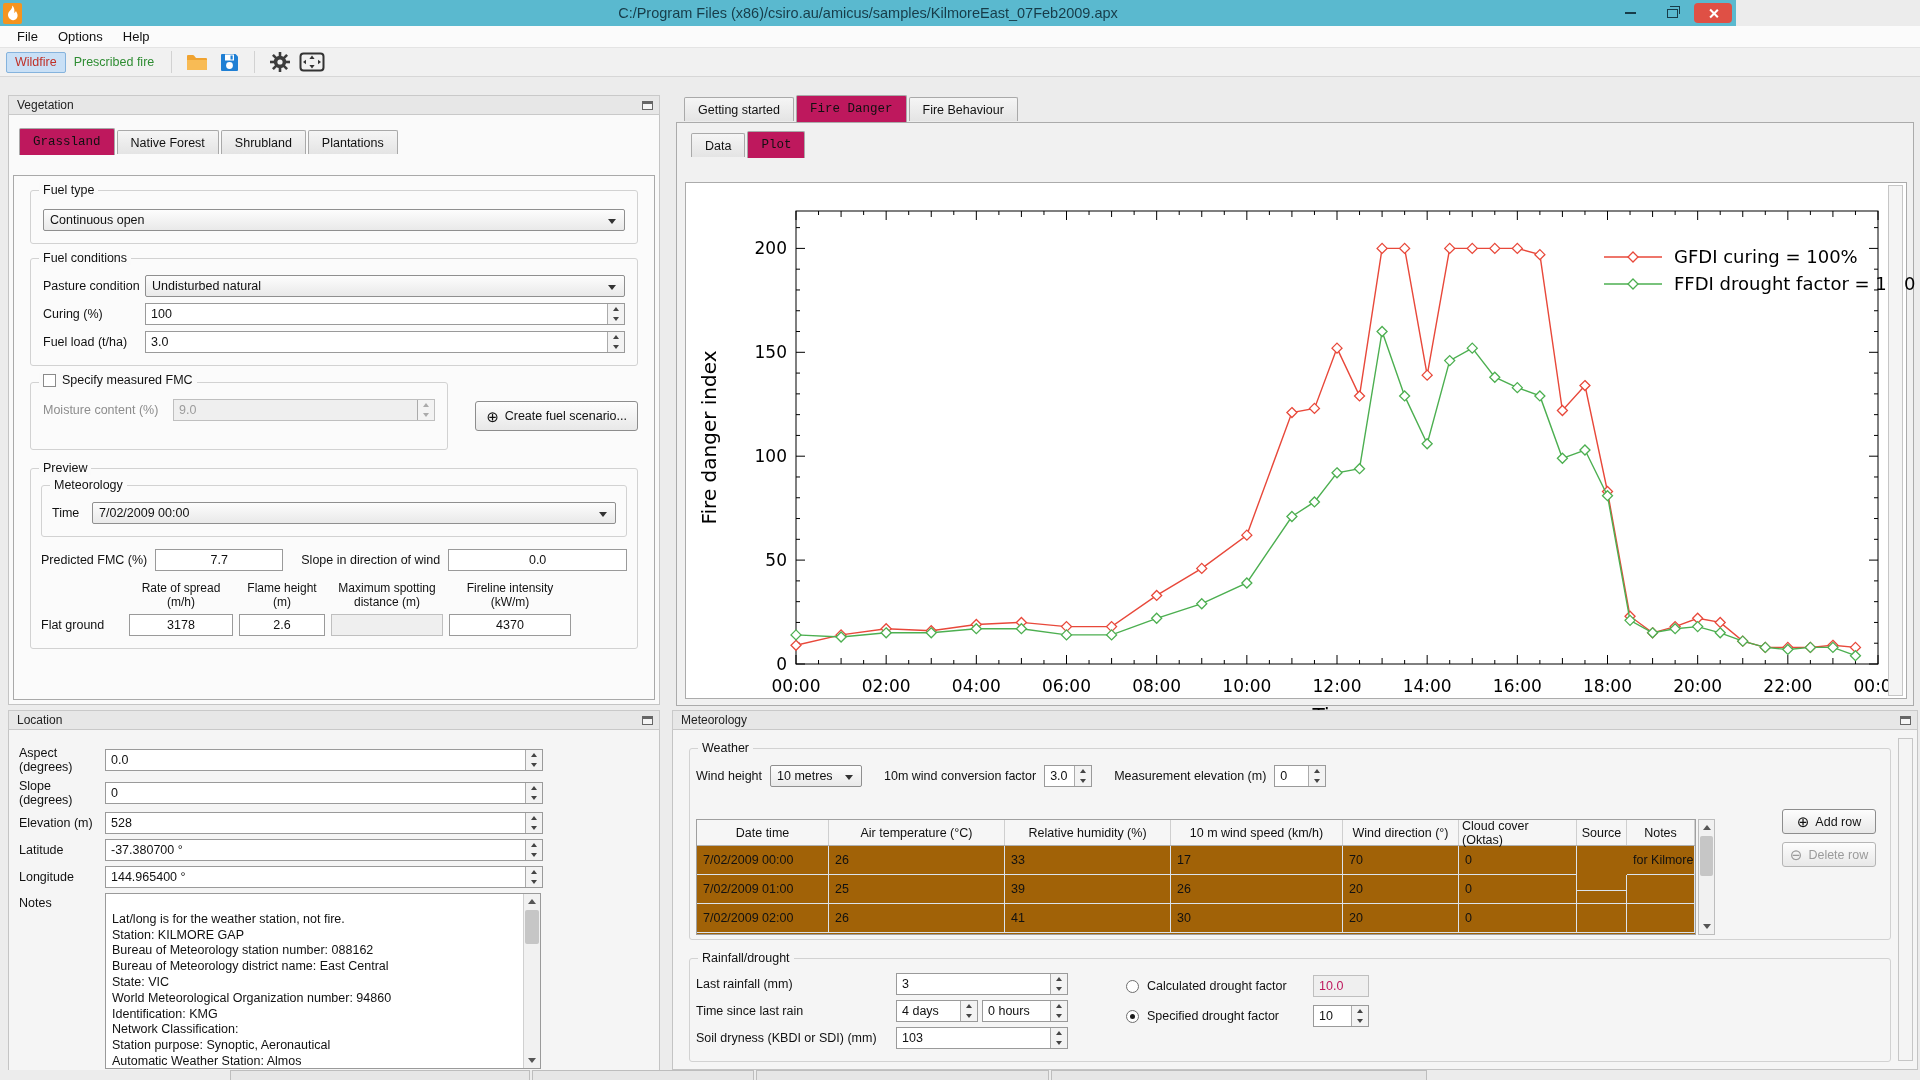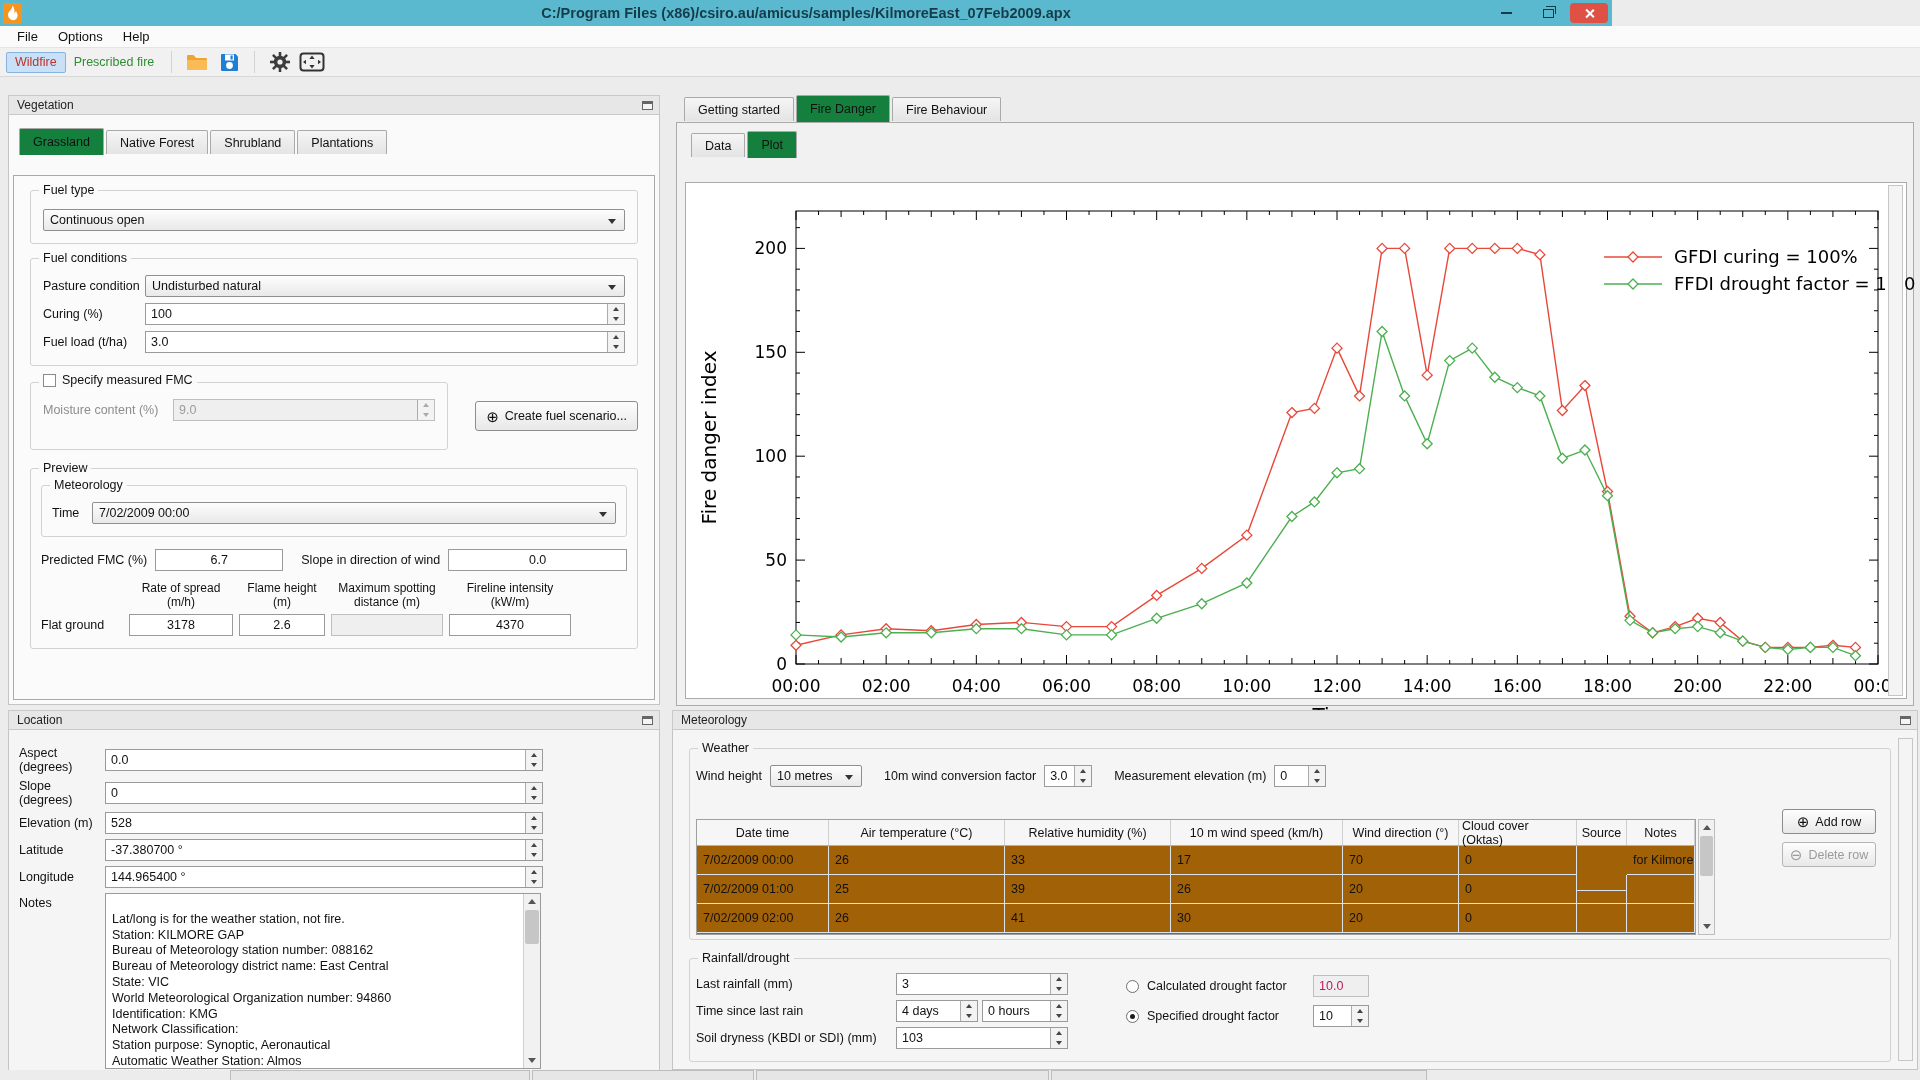--- a/index.html
+++ b/index.html
@@ -1,20 +1,20 @@
 <!DOCTYPE html>
 <html><head>
 <meta charset="utf-8">
 <style>
   * { margin:0; padding:0; box-sizing:border-box; }
   html,body { width:1920px; height:1080px; overflow:hidden; background:#ececec;
     font-family:"Liberation Sans",sans-serif; font-size:12.5px; color:#111; }
 
   
-  .titlebar { position:absolute; left:0; top:0; width:1612px; height:26px; background:#5ab9cf; display:flex; align-items:center;font-weight:bold; }
+  .titlebar { position:absolute; left:0; top:0; width:1736px; height:26px; background:#5ab9cf; display:flex; align-items:center; }
   .app-icon { width:19px; height:21px; margin-left:3px; background:#f5941e; border-radius:2px; display:flex; align-items:center; justify-content:center; }
   .win-title { position:absolute; left:0; right:0; text-align:center; font-size:14.5px; color:#173c49; }
   .winbtns { position:absolute; right:4px; top:0; height:26px; display:flex; align-items:center; gap:2px; }
   .wbtn { width:40px; height:22px; display:flex; align-items:center; justify-content:center; }
   .glyph-min { width:11px; height:2px; background:#173c49; }
   .glyph-max { width:11px; height:9px; border:1.5px solid #173c49; position:relative; background:transparent; }
   .glyph-max::after { content:""; position:absolute; left:2px; top:-4px; width:9px; height:7px; border:1.5px solid #173c49; border-bottom:none; border-left:none; }
   .wbtn.close { background:#df5045; border-radius:4px; width:38px; height:20px; position:relative; }
   .glyph-x { position:relative; width:11px; height:11px; }
   .glyph-x::before,.glyph-x::after { content:""; position:absolute; left:5px; top:0; width:1.8px; height:11px; background:#fff; }
@@ -45,21 +45,21 @@
   .arr-up { width:0; height:0; border-left:3.5px solid transparent; border-right:3.5px solid transparent; border-bottom:4.5px solid #444; }
   .arr-dn { width:0; height:0; border-left:3.5px solid transparent; border-right:3.5px solid transparent; border-top:4.5px solid #444; }
   .spin.dis .arr-up { border-bottom-color:#aaa; } .spin.dis .arr-dn { border-top-color:#aaa; }
   .combo { position:relative; display:flex; align-items:center; padding-left:6px; height:22px; border:1px solid #8f8f8f; border-radius:2px; background:linear-gradient(#fdfdfd,#e9e9e9); }
   .combo::after { content:""; position:absolute; right:8px; top:9px; border-left:4px solid transparent; border-right:4px solid transparent; border-top:5px solid #333; }
   .cb { width:13px; height:13px; border:1px solid #8a8a8a; background:#fff; }
   .radio { width:13px; height:13px; border:1px solid #6f6f6f; border-radius:50%; background:#fff; position:relative; flex:none; }
   .radio.sel::after { content:""; position:absolute; left:3px; top:3px; width:5px; height:5px; border-radius:50%; background:#1b1b1b; }
   .tabrow { display:flex; align-items:flex-end; position:relative; z-index:2; }
   .tab { height:24px; padding:0 13px; border:1px solid #a9a9a9; border-bottom:none; background:linear-gradient(#f5f5f5,#e4e4e4); display:flex; align-items:center; font-size:12.5px; border-radius:2px 2px 0 0; margin-right:2px; }
-  .tab.active { background:#15803d; height:27px; margin-bottom:-1px; }
+  .tab.active { background:#be185d; height:27px; margin-bottom:-1px;font-family:Liberation Mono, monospace; }
   .btn { display:inline-flex; align-items:center; justify-content:center; gap:6px; border:1px solid #8d8d8d; border-radius:3px; background:linear-gradient(#fdfdfd,#e8e8e8); font-size:12.5px; }
   .btn .picon { font-size:15px; line-height:1; }
   .btn.dis { color:#9b9b9b; border-color:#b5b5b5; }
 
   
   #veg   { position:absolute; left:8px;   top:95px;  width:652px;  height:610px; }
   #loc   { position:absolute; left:8px;   top:710px; width:652px;  height:428px; }
   #fd    { position:absolute; left:672px; top:95px;  width:1246px; height:613px; }
   #met   { position:absolute; left:672px; top:710px; width:1246px; height:360px; }
   .panel-body { position:absolute; left:0; right:0; bottom:0; top:20px; background:#fafafa; border:1px solid #c4c4c4; border-top:none; }
@@ -265,21 +265,21 @@
           <div class="rowline" style="margin-bottom:0;">
             <span class="lab" style="width:40px;">Time</span>
             <div class="combo" style="flex:1;">
               <span>7/02/2009 00:00</span>
             </div>
           </div>
         </div>
         <div style="display:flex; align-items:center; margin-bottom:10px;">
           <span>Predicted FMC (%)</span>
           <div class="fld center" style="width:128px; margin-left:8px;">
-              <span>6.7</span>
+              <span>7.7</span>
             </div>
           <span style="margin-left:18px;">Slope in direction of wind</span>
           <div class="fld center" style="flex:1; margin-left:8px;">
               <span>0.0</span>
             </div>
         </div>
         <div style="display:grid; grid-template-columns:82px 104px 86px 112px 122px; column-gap:6px; align-items:end; text-align:center; font-size:12px;">
           <div></div>
           <div>Rate of spread (m/h)</div>
           <div>Flame height (m)</div>

